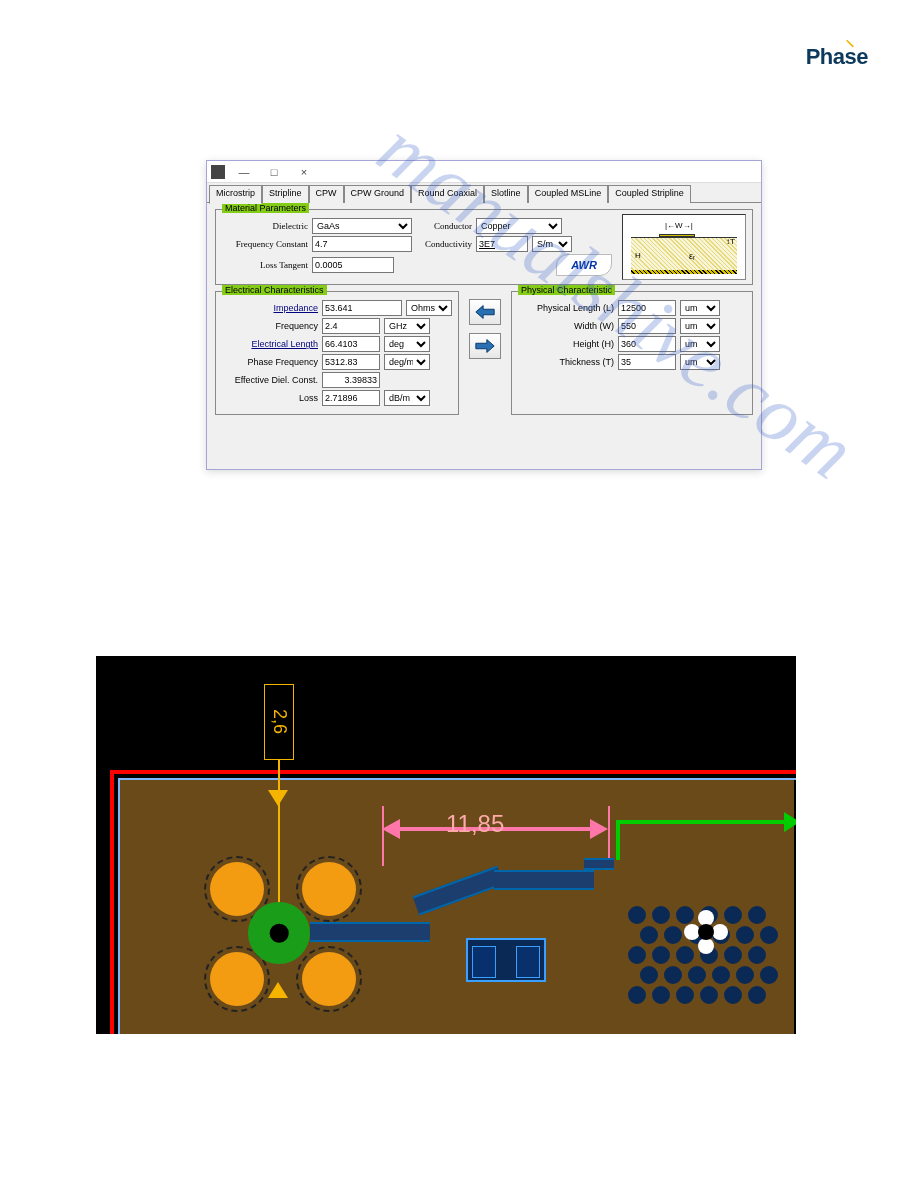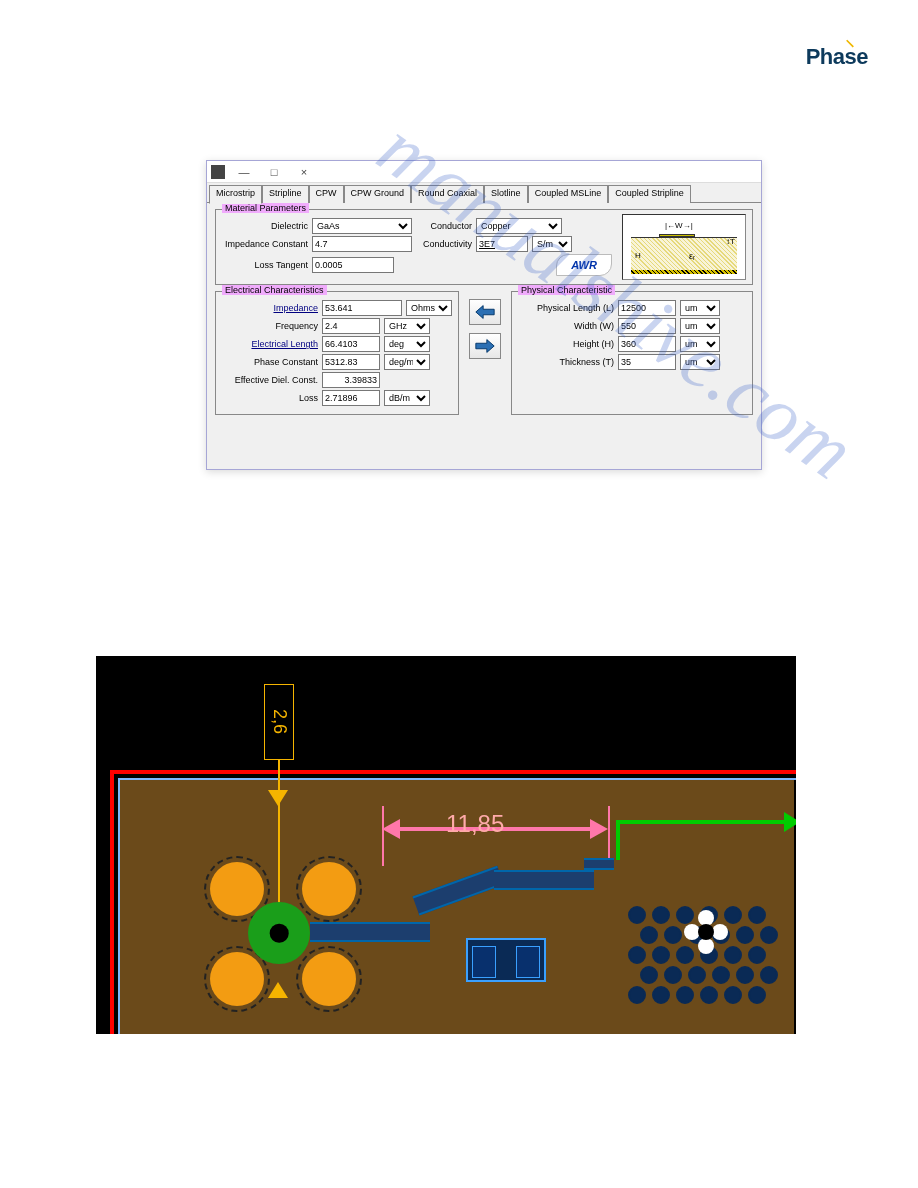--- a/index.html
+++ b/index.html
@@ -62,39 +62,39 @@
   .body { padding: 6px 8px 8px 8px; }
 
   .group {
     border: 1px solid #888;
     padding: 6px 6px 6px 6px;
     margin-bottom: 6px;
     position: relative;
   }
   .group-title {
     position: absolute; top: -7px; left: 6px;
-    background: #f0abfc;
+    background: #84cc16;
     padding: 0 3px;
     font-size: 9px;
   }
 
   .row { display: flex; align-items: center; margin: 2px 0; gap: 4px; }
   .lbl { font-size: 9px; color: #000; text-align: right; }
   .lbl.link { text-decoration: underline; color: #000080; cursor: pointer; }
 
   input.txt {
     height: 16px; font-size: 9px; padding: 0 2px;
     border: 1px solid #777; background: #fff;
   }
   select.sel {
     height: 16px; font-size: 9px;
     border: 1px solid #777; background: #fff;
   }
 
-  .matparams .lbl { width: 86px; }
+  .matparams .lbl { width: 86px; font-family: Liberation Serif, serif; }
   .matparams .col2lbl { width: 56px; }
 
   .awrlogo {
     width: 56px; height: 22px;
     background: linear-gradient(#fff,#fff);
     border: 1px solid #bbb;
     display:flex; align-items:center; justify-content:center;
     font-style: italic; font-weight: bold; color: #0033aa; font-size: 11px;
     border-radius: 12px 0 12px 0;
   }
@@ -291,21 +291,21 @@
         <select class="sel" style="width:100px">
           <option>GaAs</option>
         </select>
         <span class="lbl col2lbl">Conductor</span>
         <select class="sel" style="width:86px">
           <option>Copper</option>
         </select>
       </div>
 
       <div class="row">
-        <span class="lbl">Impedance Constant</span>
+        <span class="lbl">Frequency Constant</span>
         <input class="txt" style="width: 100px;" value="4.7">
         <span class="lbl col2lbl">Conductivity</span>
         <input class="txt" style="width: 52px; text-decoration: underline;" value="3E7">
         <select class="sel" style="width:40px">
           <option>S/m</option>
         </select>
       </div>
 
       <div class="row">
         <span class="lbl">Loss Tangent</span>
@@ -328,21 +328,21 @@
           <span class="lbl">Frequency</span>
           <input class="txt" style="width: 58px;" value="2.4">
           <select class="sel" style="width:46px"><option>GHz</option></select>
         </div>
         <div class="row">
           <span class="lbl link">Electrical Length</span>
           <input class="txt" style="width: 58px;" value="66.4103">
           <select class="sel" style="width:46px"><option>deg</option></select>
         </div>
         <div class="row">
-          <span class="lbl">Phase Constant</span>
+          <span class="lbl">Phase Frequency</span>
           <input class="txt" style="width: 58px;" value="5312.83">
           <select class="sel" style="width:46px"><option>deg/m</option></select>
         </div>
         <div class="row">
           <span class="lbl">Effective Diel. Const.</span>
           <input class="txt" style="width: 58px; text-align: right;" value="3.39833">
         </div>
         <div class="row">
           <span class="lbl">Loss</span>
           <input class="txt" style="width: 58px;" value="2.71896">

